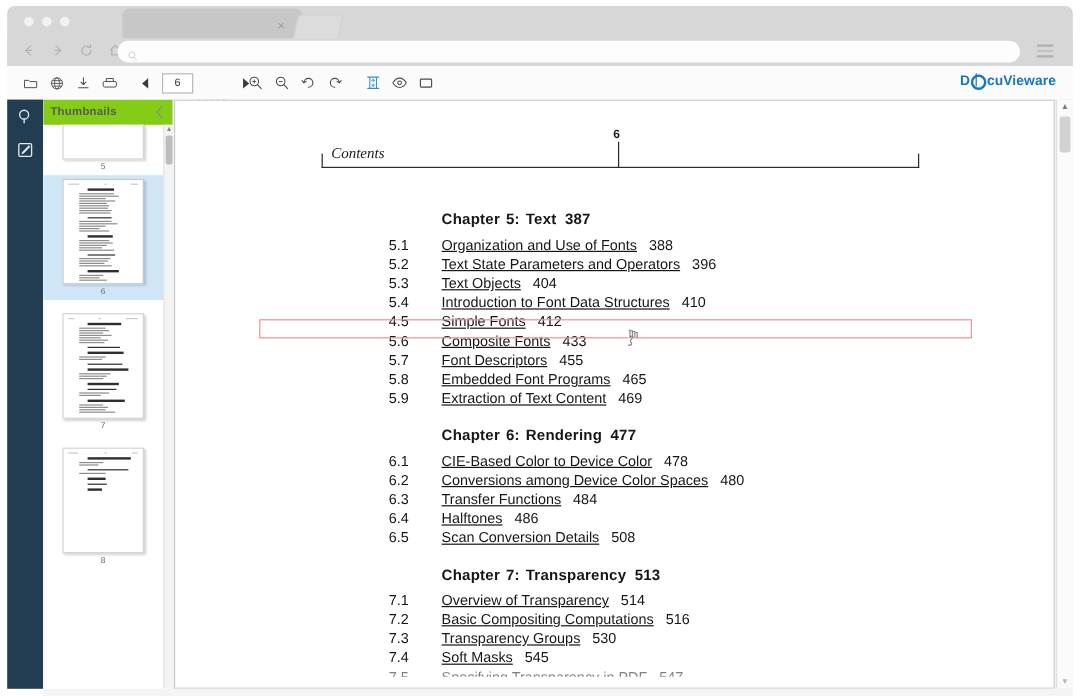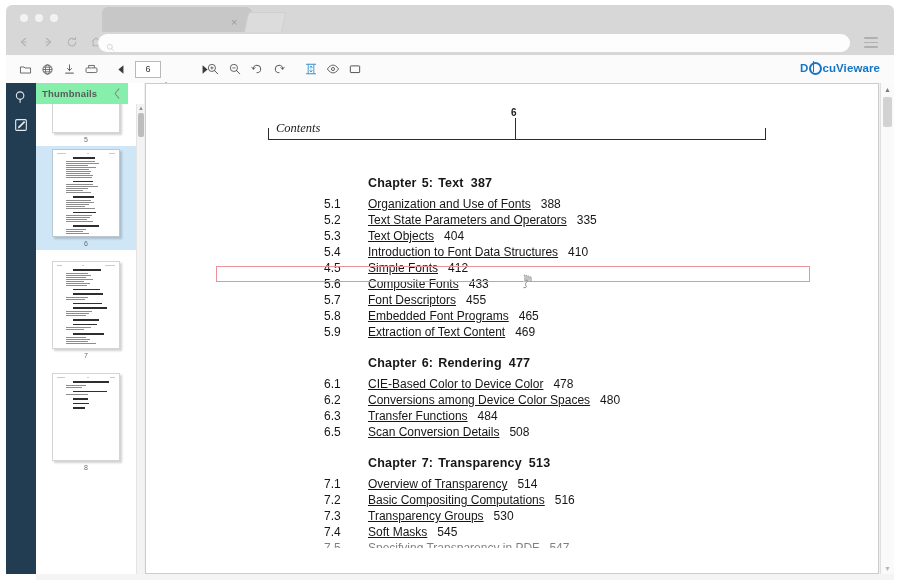--- a/index.html
+++ b/index.html
@@ -94,22 +94,22 @@
   .rail-btn svg{display:block;}
   .grid-ico{display:grid;grid-template-columns:5px 5px;grid-template-rows:5px 5px;gap:2px;}
   .grid-ico i{background:#223d52;display:block;}
 
   
   .thumb-panel{
     position:absolute;left:36px;top:83px;width:108px;height:491px;
     background:#ffffff;border-right:1px solid #cfcfcf;overflow:hidden;
   }
   .thumb-head{
-    position:absolute;left:0;top:0;width:92px;height:21px;
-    background:#86efac;display:flex;align-items:center;
+    position:absolute;left:0;top:0;width:108px;height:21px;
+    background:#84cc16;display:flex;align-items:center;
   }
   .thumb-head .title{
     font-size:9.5px;color:#5a5a5a;font-weight:bold;margin-left:6px;letter-spacing:.2px;
   }
   .thumb-collapse{
     position:absolute;right:4px;top:3px;width:14px;height:14px;
     display:flex;align-items:center;justify-content:center;color:#8a8a8a;cursor:pointer;
   }
   .thumb-scroll{
     position:absolute;left:0;top:21px;width:100px;height:470px;overflow:hidden;
@@ -582,21 +582,21 @@
               <span>Chapter</span><span class="sp"></span><span>5:</span><span class="sp"></span><span>Text</span><span class="pg">387</span>
             </div>
             <div class="toc-row">
                 <span class="num">5.1</span>
                 <span class="ttl">Organization and Use of Fonts</span>
                 <span class="pg">388</span>
               </div>
             <div class="toc-row">
                 <span class="num">5.2</span>
                 <span class="ttl">Text State Parameters and Operators</span>
-                <span class="pg">335</span>
+                <span class="pg">396</span>
               </div>
             <div class="toc-row">
                 <span class="num">5.3</span>
                 <span class="ttl">Text Objects</span>
                 <span class="pg">404</span>
               </div>
             <div class="toc-row">
                 <span class="num">5.4</span>
                 <span class="ttl">Introduction to Font Data Structures</span>
                 <span class="pg">410</span>
@@ -639,20 +639,25 @@
               </div>
             <div class="toc-row">
                 <span class="num">6.2</span>
                 <span class="ttl">Conversions among Device Color Spaces</span>
                 <span class="pg">480</span>
               </div>
             <div class="toc-row">
                 <span class="num">6.3</span>
                 <span class="ttl">Transfer Functions</span>
                 <span class="pg">484</span>
+              </div>
+            <div class="toc-row">
+                <span class="num">6.4</span>
+                <span class="ttl">Halftones</span>
+                <span class="pg">486</span>
               </div>
             <div class="toc-row">
                 <span class="num">6.5</span>
                 <span class="ttl">Scan Conversion Details</span>
                 <span class="pg">508</span>
               </div>
           </div>
 
           <div class="group last">
             <div class="chapter">

